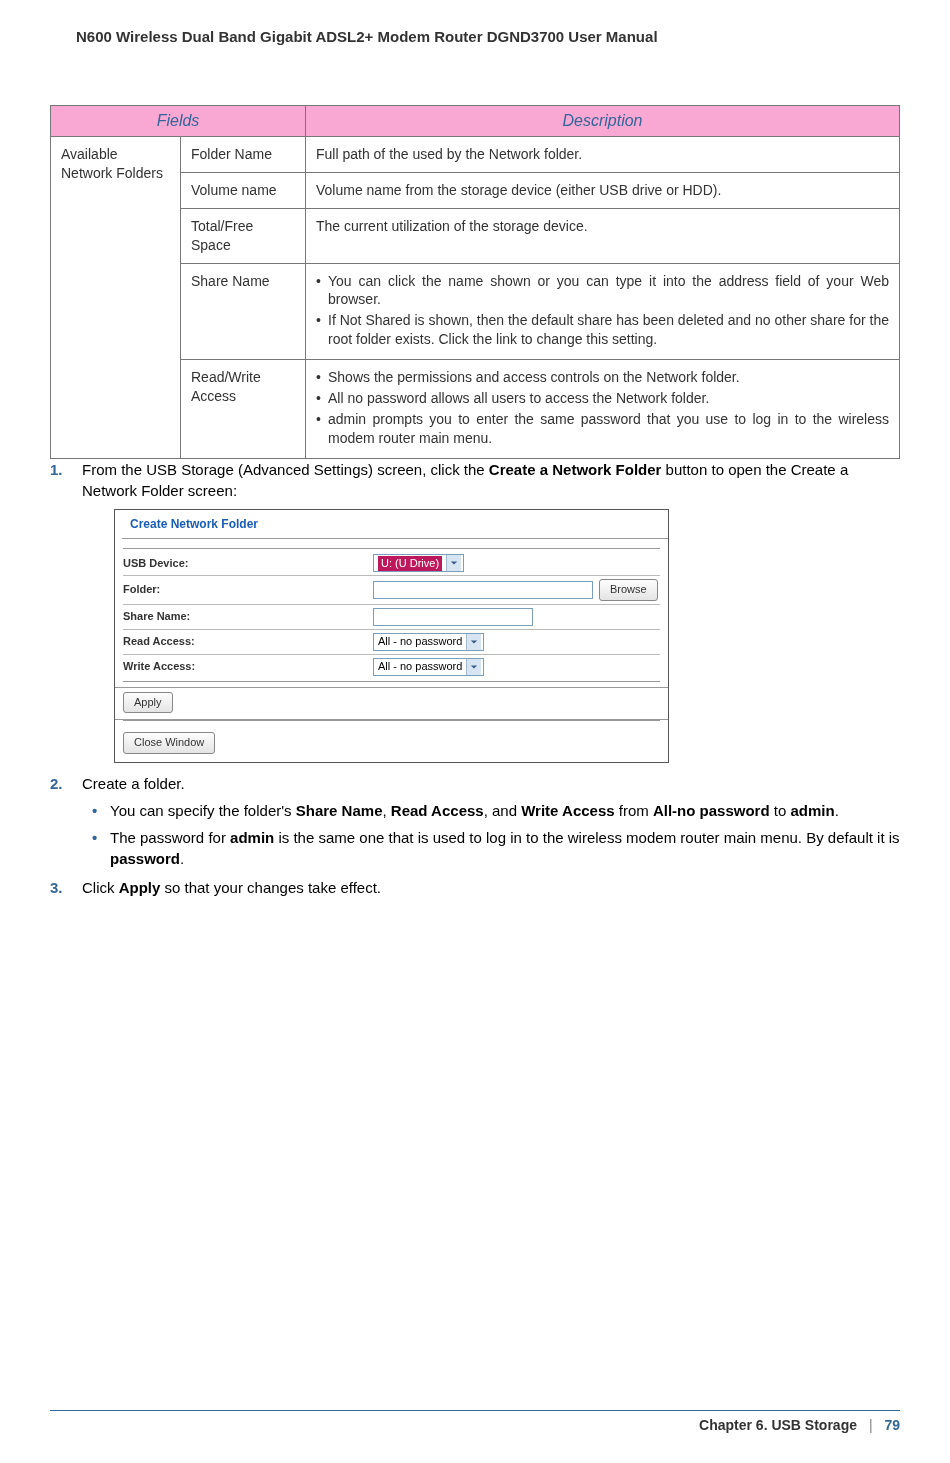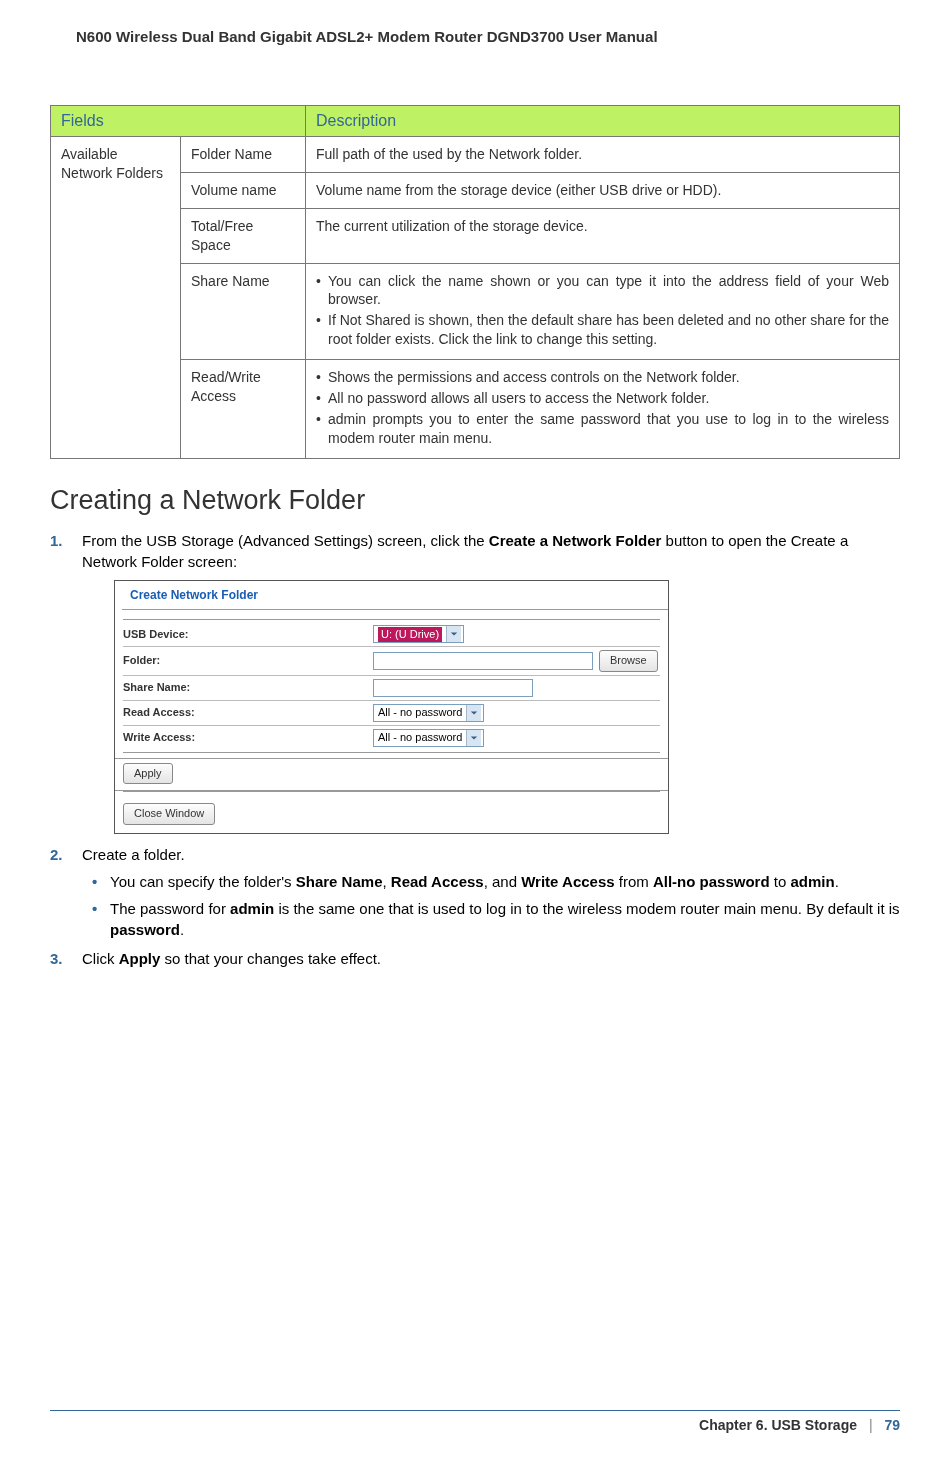--- a/index.html
+++ b/index.html
@@ -25,27 +25,28 @@
       font-weight: bold;
       margin-bottom: 8px;
       color: #333;
     }
     table.adv-table {
       border-collapse: collapse;
       width: 100%;
       font-size: 14px;
     }
     table.adv-table th {
-      background: #bef264;
+      background: #f9a8d4;
       color: #336699;
       font-weight: normal;
       font-size: 16px;
-      text-align: left;
+      text-align: center;
       padding: 6px 10px;
       border: 1px solid #777;
+      font-style: italic;
     }
     table.adv-table td {
       border: 1px solid #777;
       padding: 8px 10px;
       vertical-align: top;
       color: #333;
       font-size: 14px;
       line-height: 1.35;
     }
     .col-group { width: 130px; }
@@ -212,21 +213,20 @@
           <ul class="cell-bullets">
             <li>Shows the permissions and access controls on the Network folder.</li>
             <li>All no password allows all users to access the Network folder.</li>
             <li>admin prompts you to enter the same password that you use to log in to the wireless modem router main menu.</li>
           </ul>
         </td>
       </tr>
     </tbody>
   </table>
 
-  <h2 class="section-h">Creating a Network Folder</h2>
 
   <ol class="steps">
     <li>
       <span>From the USB Storage (Advanced Settings) screen, click the </span><b>Create a Network Folder</b><span> button to open the Create a Network Folder screen:</span>
 
       <div class="screenshot">
         <div class="ss-title">Create Network Folder</div>
         <div class="ss-spacer"></div>
         <div class="ss-rows">
           <div class="ss-row">

